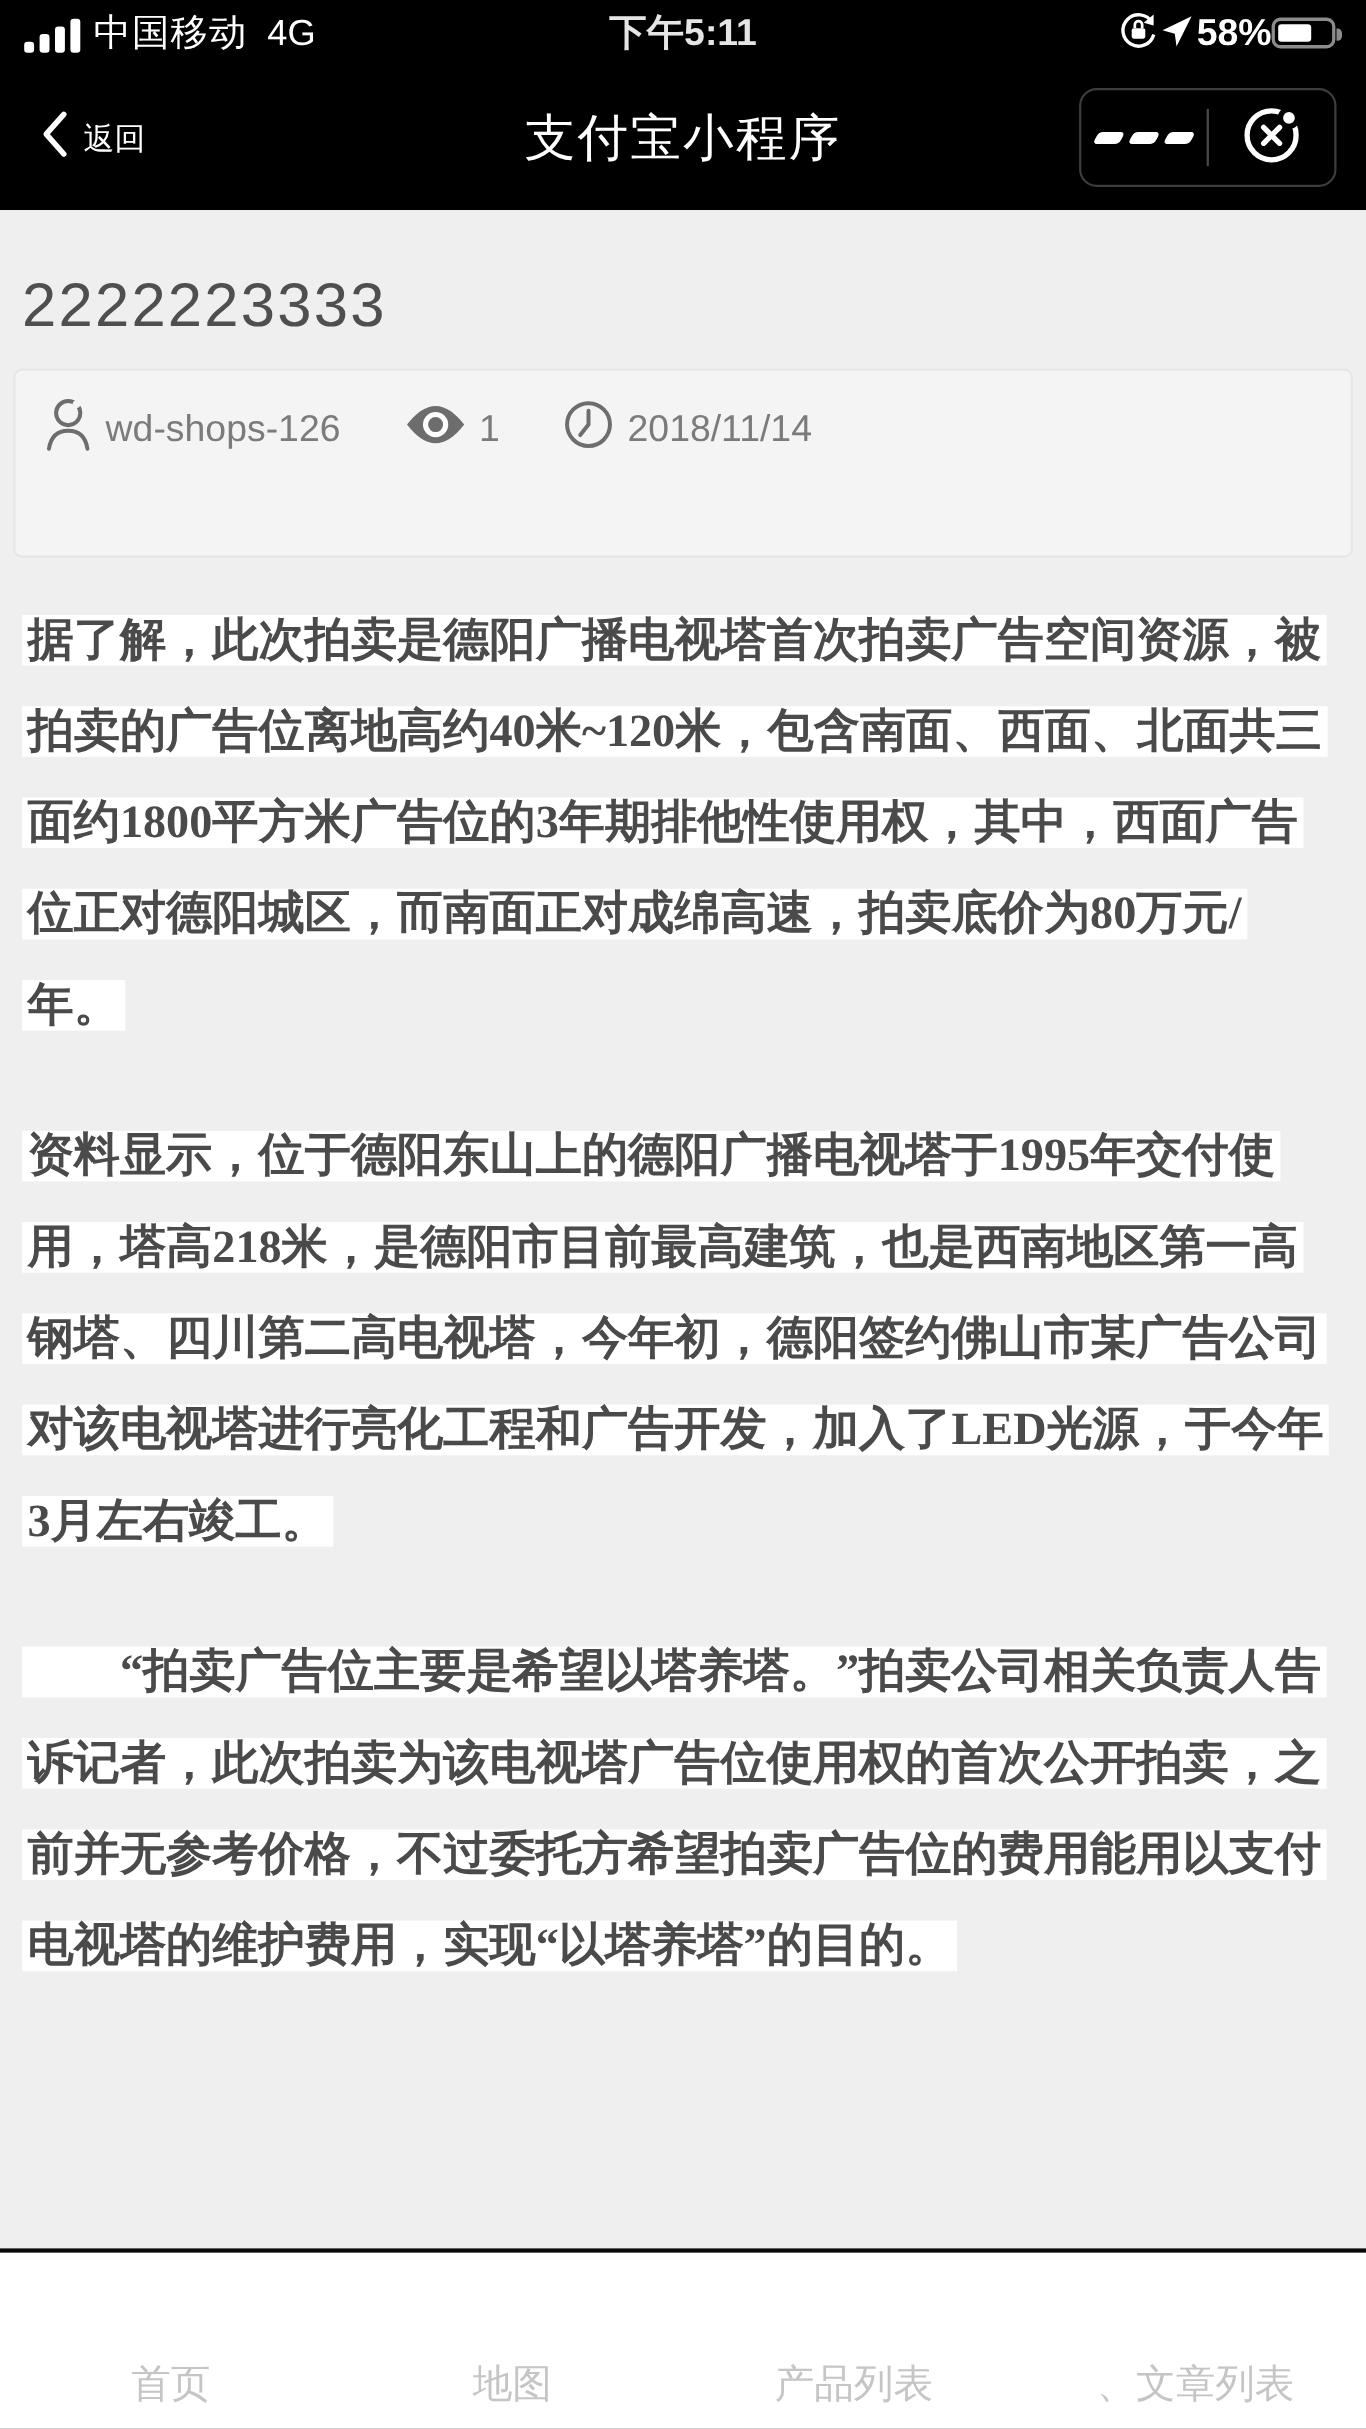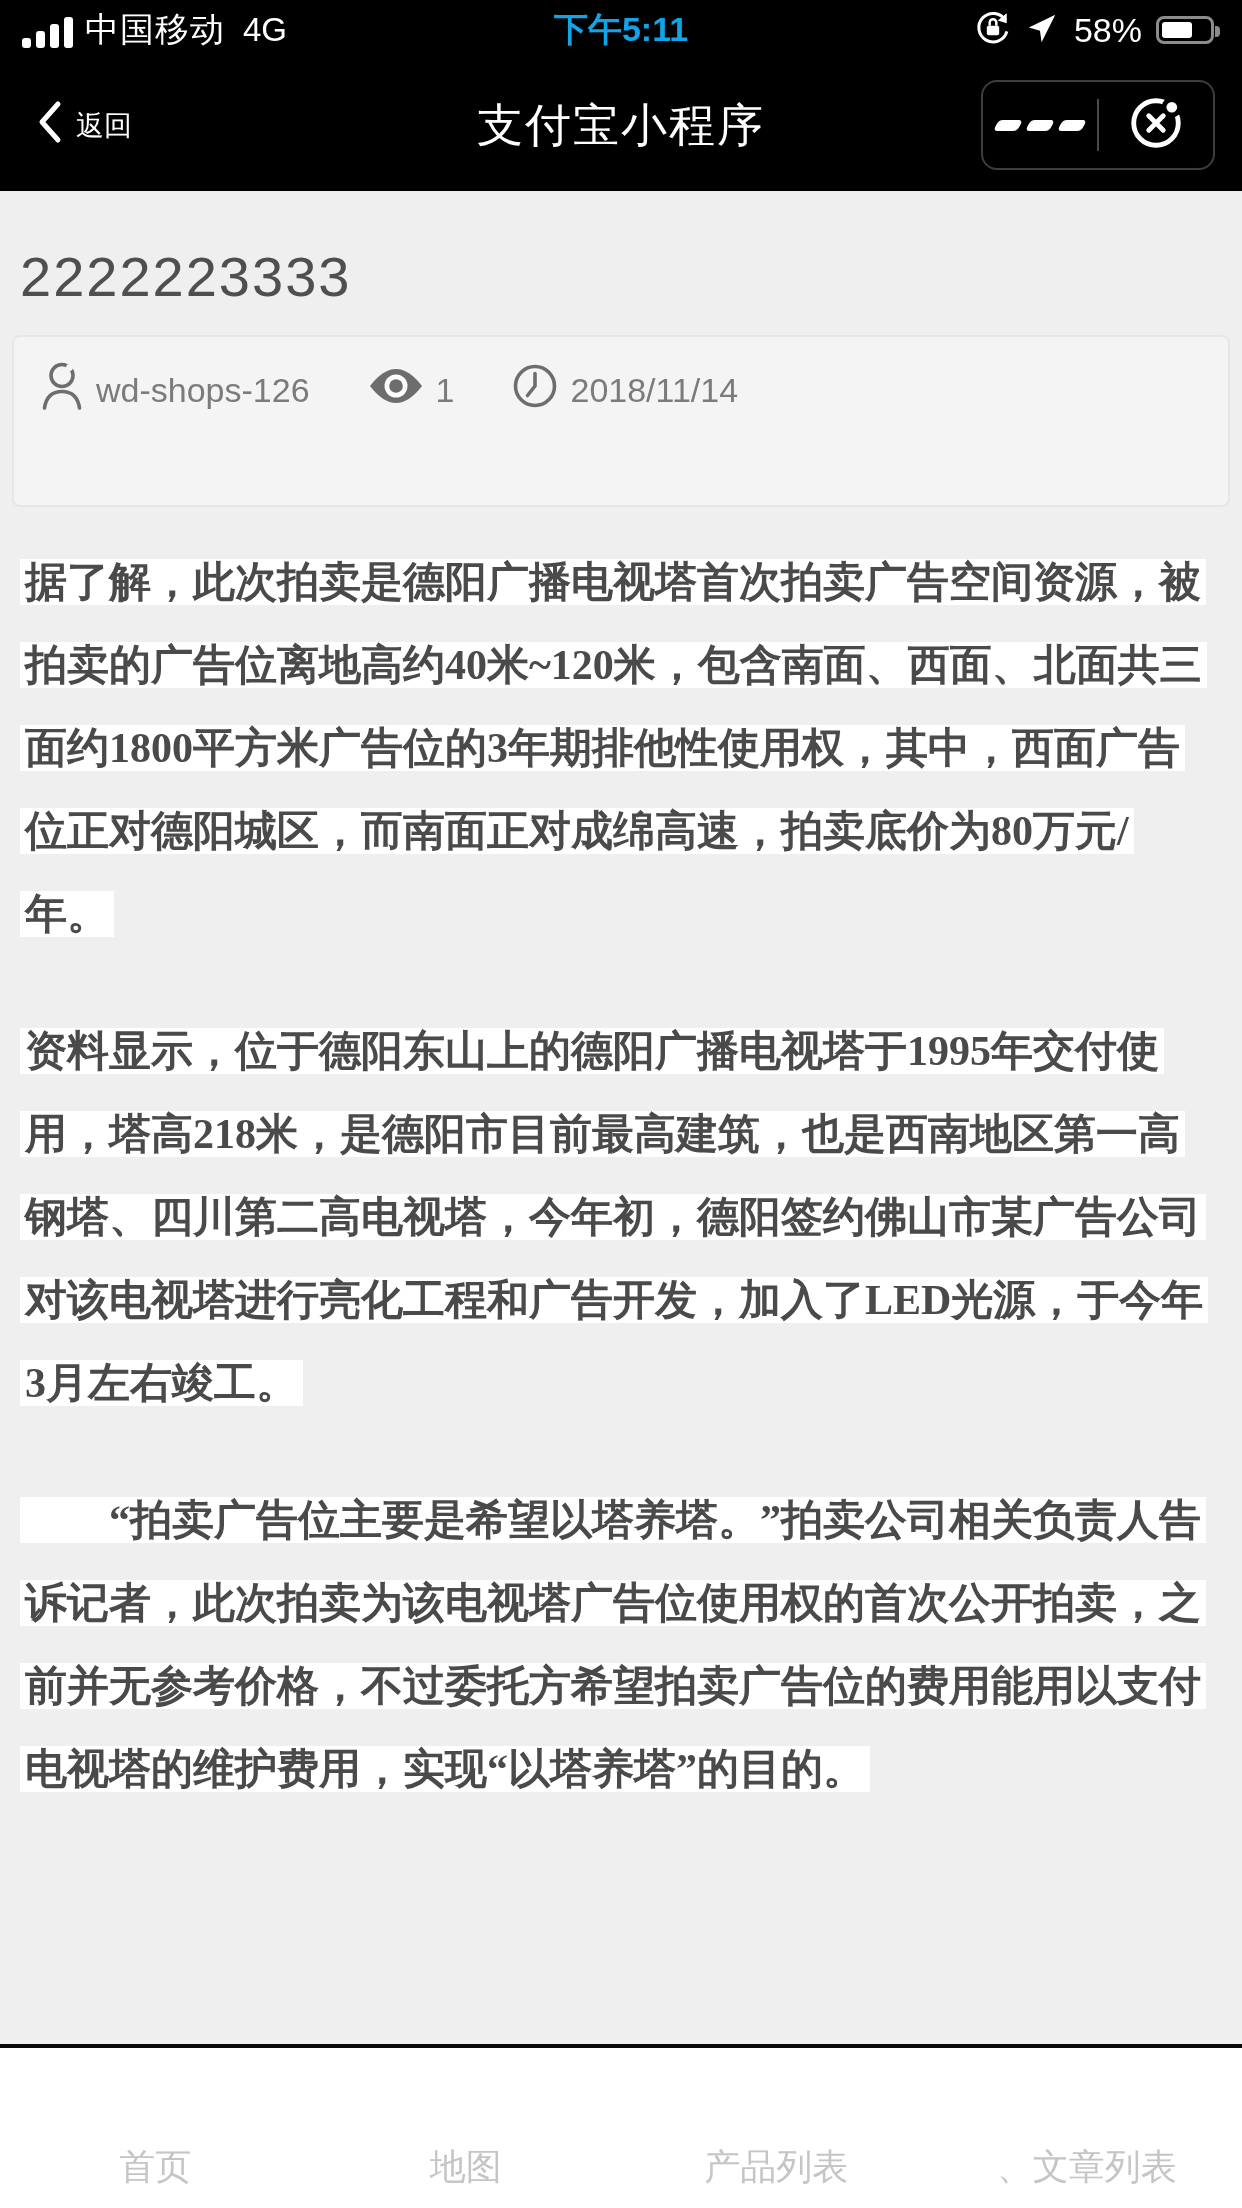--- a/index.html
+++ b/index.html
@@ -15,22 +15,22 @@
   
   .statusbar{position:absolute;top:0;left:0;width:100%;height:60px;background:var(--bar-bg);
     color:#fff;display:flex;align-items:center;justify-content:space-between;padding:0 22px;}
   .sb-left,.sb-right{display:flex;align-items:center;text-align:center;}
   .signal{display:flex;align-items:flex-end;gap:5px;margin-right:12px;margin-top:4px;}
   .signal i{display:block;width:9px;background:#fff;border-radius:3px;}
   .signal i:nth-child(1){height:10px}.signal i:nth-child(2){height:17px}
   .signal i:nth-child(3){height:24px}.signal i:nth-child(4){height:31px}
   .carrier{font-size:34px;font-weight:400;letter-spacing:1px;}
   .network{font-size:33px;margin-left:18px;}
-  .sb-time{position:absolute;left:0;right:0;text-align:center;font-size:34px;font-weight:600;color:#0ea5e9;pointer-events:none;}
-  .sb-right{gap:14px;}
+  .sb-time{position:absolute;left:0;right:0;text-align:center;font-size:34px;font-weight:600;color:#e5e5e5;pointer-events:none;}
+  .sb-right{font-weight:bold;}
   .sb-batt-pct{font-size:34px;}
   .battery{position:relative;width:58px;height:28px;border:3px solid rgba(255,255,255,.55);border-radius:8px;margin-right:6px;}
   .battery .fill{position:absolute;left:3px;top:3px;bottom:3px;width:58%;background:#fff;border-radius:3px;}
   .battery:after{content:"";position:absolute;right:-9px;top:7px;width:5px;height:11px;background:rgba(255,255,255,.55);border-radius:0 4px 4px 0;}
 
   
   .navbar{position:absolute;top:60px;left:0;width:100%;height:131px;background:var(--bar-bg);}
   .back{position:absolute;left:36px;top:0;height:100%;display:flex;align-items:center;gap:14px;color:#fff;cursor:pointer;}
   .back span{font-size:28px;}
   .nav-title{position:absolute;left:0;right:0;top:0;height:100%;display:flex;align-items:center;justify-content:center;

